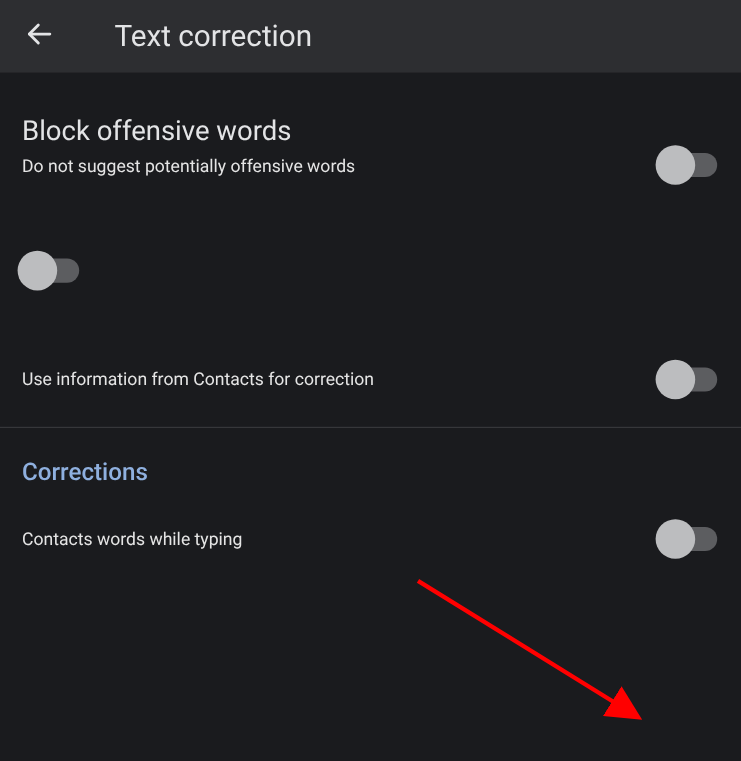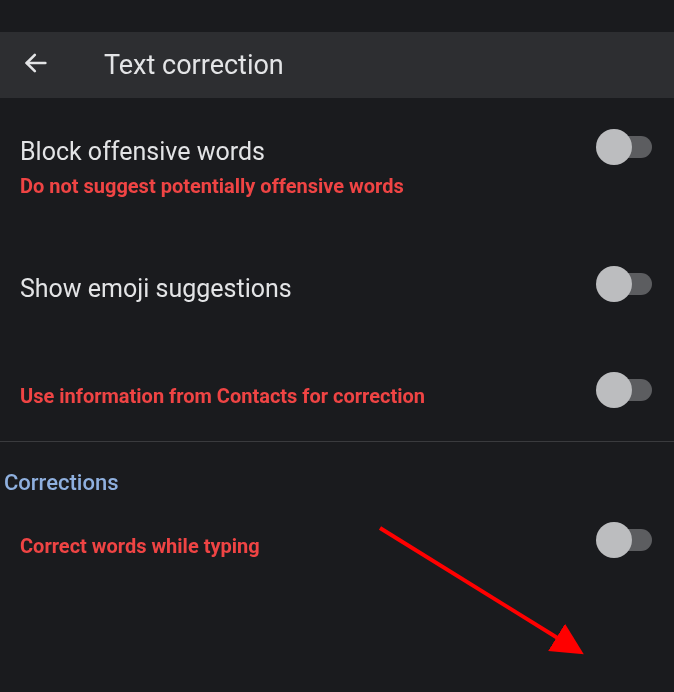--- a/index.html
+++ b/index.html
@@ -11,58 +11,57 @@
       color: #e3e4e6;
       overflow: hidden;
       position: relative;
     }
     .header {
       height: 66px;
       background: #2d2e31;
       display: flex;
       align-items: center;
       padding: 0 16px;
-      margin-top: 32px;
     }
     .back-btn {
       width: 40px;
       height: 40px;
       display: flex;
       align-items: center;
       justify-content: center;
       cursor: pointer;
       border-radius: 50%;
     }
     .header-title {
       font-size: 27px;
       font-weight: 400;
       color: #e3e4e6;
       margin-left: 48px;
     }
     .setting-row {
       display: flex;
-      align-items: flex-start;
+      align-items: flex-end;
       justify-content: space-between;
       padding: 22px 22px 22px 20px;
       cursor: pointer;
     }
     .setting-text {
       flex: 1;
       padding-right: 20px;
     }
     .setting-title {
       font-size: 25px;
       font-weight: 400;
       color: #e3e4e6;
       line-height: 1.3;
     }
     .setting-desc {
-      font-size: 20px;
-      font-weight: 700;
-      color: #ef4444;
+      font-size: 16px;
+      font-weight: 400;
+      color: #e5e5e5;
       margin-top: 4px;
       line-height: 1.3;
     }
     .toggle {
       position: relative;
       width: 52px;
       height: 22px;
       background: #5c5d60;
       border-radius: 11px;
       flex-shrink: 0;
@@ -78,21 +77,21 @@
     }
     .divider {
       height: 1px;
       background: #3a3b3e;
       margin: 10px 0 0 0;
     }
     .section-header {
       font-size: 22px;
       font-weight: 500;
       color: #8fb0df;
-      padding: 28px 20px 12px 4px;
+      padding: 28px 20px 12px 20px;
     }
     .spacer-lg { height: 30px; }
     .spacer-md { height: 16px; }
     .arrow-annotation {
       position: absolute;
       pointer-events: none;
       left: 372px;
       top: 520px;
     }
   </style>
@@ -119,23 +118,20 @@
     <div class="setting-desc">Do not suggest potentially offensive words</div>
   </div>
   <div class="toggle">
     <div class="toggle-thumb"></div>
   </div>
 </div>
 
 <div class="spacer-lg"></div>
 
 <div class="setting-row">
-  <div class="setting-text">
-    <div class="setting-title">Show emoji suggestions</div>
-  </div>
   <div class="toggle">
     <div class="toggle-thumb"></div>
   </div>
 </div>
 
 <div class="spacer-lg"></div>
 
 <div class="setting-row">
   <div class="setting-text">
     <div class="setting-desc">Use information from Contacts for correction</div>
@@ -144,21 +140,21 @@
     <div class="toggle-thumb"></div>
   </div>
 </div>
 
 <div class="divider"></div>
 
 <div class="section-header">Corrections</div>
 
 <div class="setting-row">
   <div class="setting-text">
-    <div class="setting-desc">Correct words while typing</div>
+    <div class="setting-desc">Contacts words while typing</div>
   </div>
   <div class="toggle">
     <div class="toggle-thumb"></div>
   </div>
 </div>
 
 <svg class="arrow-annotation" width="230" height="150" viewBox="0 0 230 150">
   <defs>
     <marker id="arrowhead" markerWidth="8" markerHeight="8" refX="6" refY="4" orient="auto">
       <polygon points="0 0, 8 4, 0 8" fill="#ff0000"></polygon>

